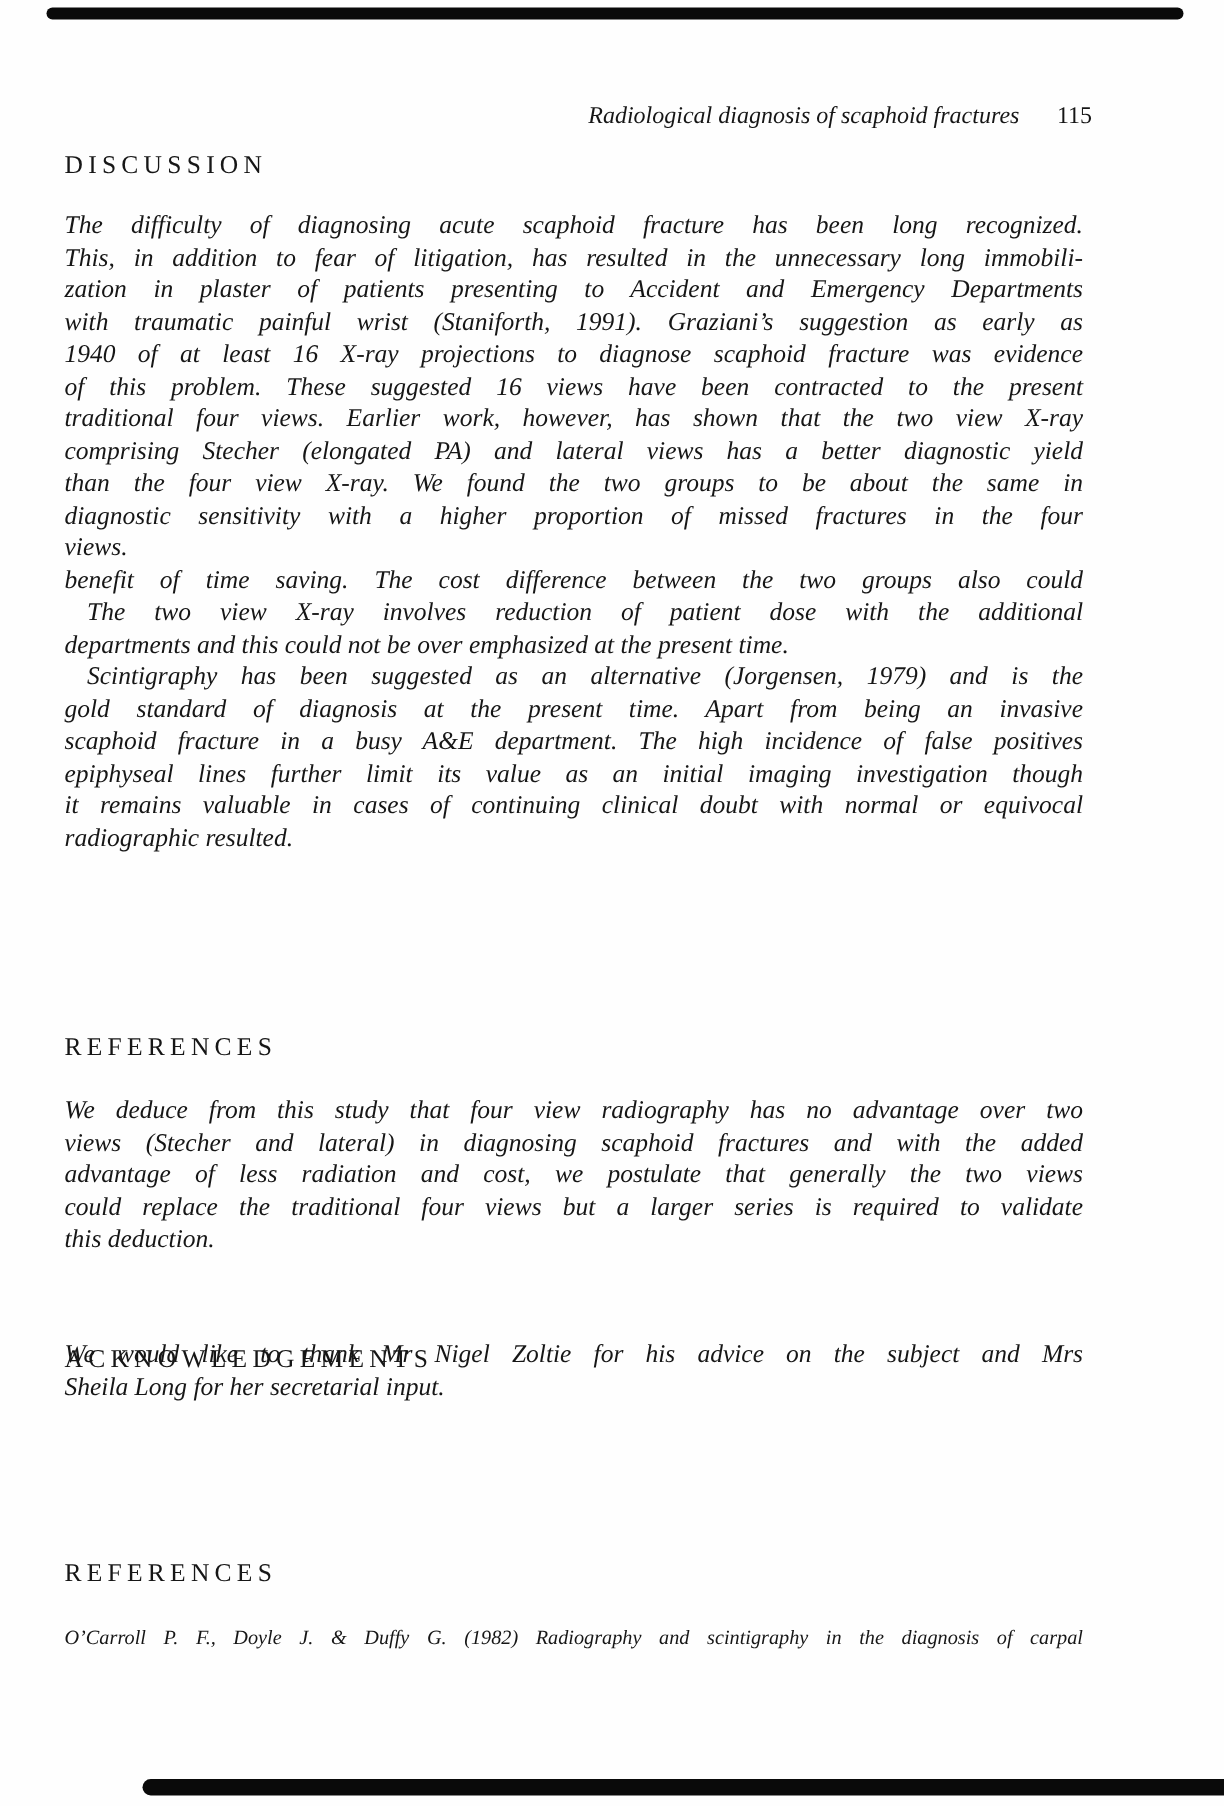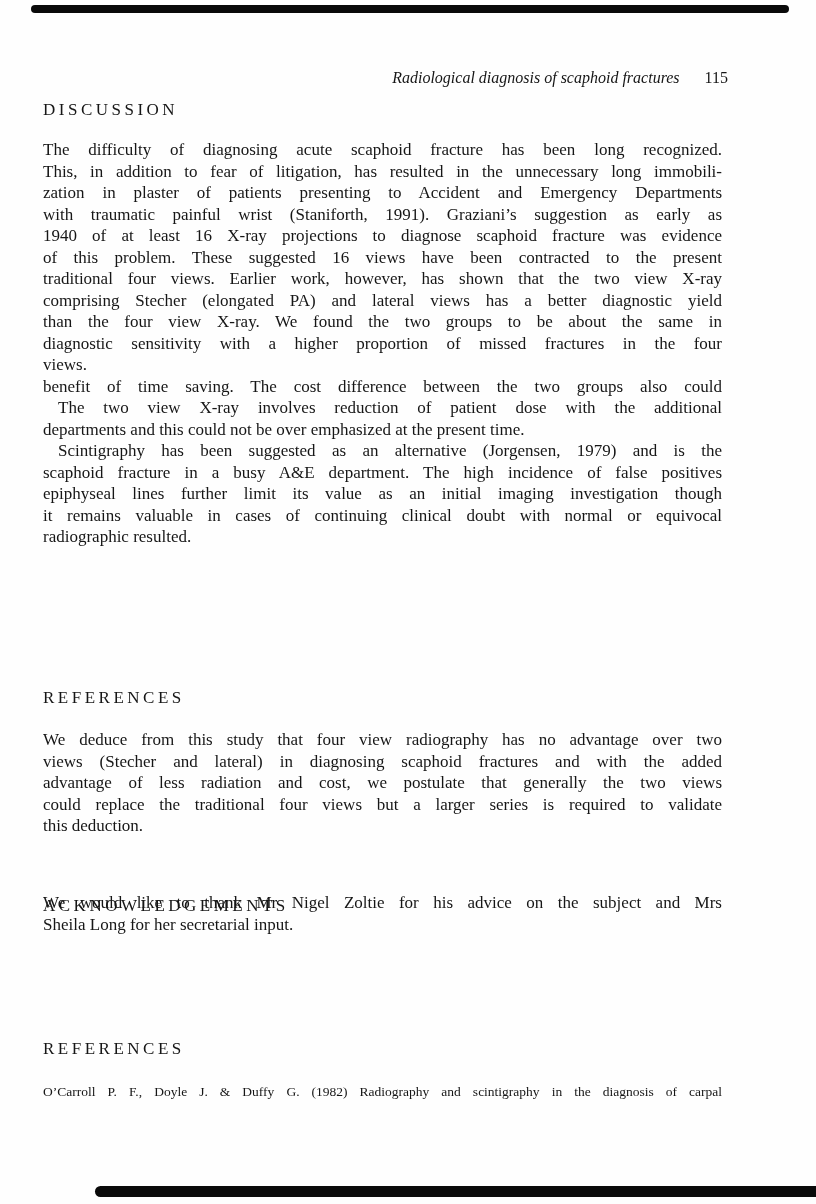--- a/index.html
+++ b/index.html
@@ -64,20 +64,21 @@
   .body-block {
     position: absolute;
     left: 43px;
     width: 679px;
     font-size: 17px;
     line-height: 21.5px;
   }
   .para {
     margin: 0;
     padding: 0;
+    font-style: italic;
   }
   .line {
     text-align: justify;
     text-align-last: justify;
     -moz-text-align-last: justify;
     white-space: normal;
   }
   .line.last {
     text-align-last: left;
     -moz-text-align-last: left;
@@ -121,20 +122,21 @@
         <div class="line">diagnostic sensitivity with a higher proportion of missed fractures in the four</div>
         <div class="line last">views.</div>
       </div>
       <div class="para">
         <div class="line">benefit of time saving. The cost difference between the two groups also could</div>
         <div class="line indent">The two view X-ray involves reduction of patient dose with the additional</div>
         <div class="line last">departments and this could not be over emphasized at the present time.</div>
       </div>
       <div class="para">
         <div class="line indent">Scintigraphy has been suggested as an alternative (Jorgensen, 1979) and is the</div>
+        <div class="line">gold standard of diagnosis at the present time. Apart from being an invasive</div>
         <div class="line">scaphoid fracture in a busy A&amp;E department. The high incidence of false positives</div>
         <div class="line">epiphyseal lines further limit its value as an initial imaging investigation though</div>
         <div class="line">it remains valuable in cases of continuing clinical doubt with normal or equivocal</div>
         <div class="line last">radiographic resulted.</div>
       </div>
     </div>
 
   <h2 class="heading" style="top:689px">REFERENCES</h2>
 
   <div class="body-block" style="top:729px">

